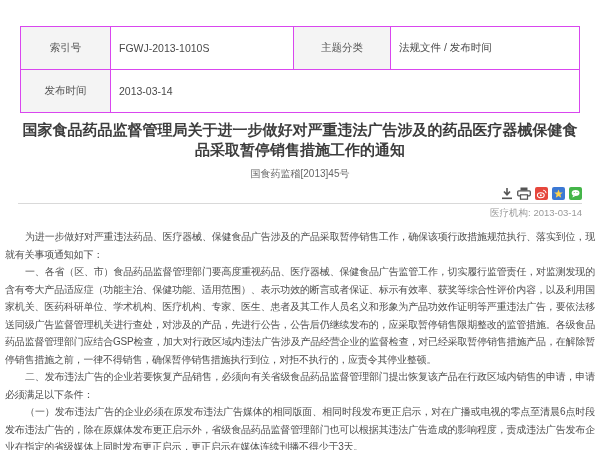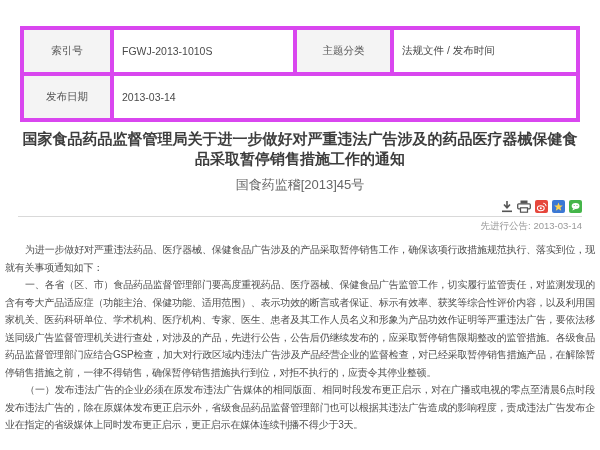--- a/index.html
+++ b/index.html
@@ -8,33 +8,33 @@
     background:#ffffff;
     font-family:"Liberation Sans","DejaVu Sans",sans-serif;
   }
   .page { padding-top:26px; }
 
   
   .meta-table {
     width:560px; margin:0 auto; border-collapse:collapse;
     table-layout:fixed; font-size:10.5px; color:#4a4a4a;
   }
-  .meta-table td { border:4px solid #d946ef; height:23px; padding:14px 8px; overflow:hidden; }
+  .meta-table td { border:1px solid #d946ef; height:23px; padding:14px 8px; overflow:hidden; }
   .meta-table td.m-label { background:#f4f4f4; text-align:center; color:#555; }
   .col-l1 { width:90px; }
   .col-v1 { width:183px;border-radius:6px; }
   .col-l2 { width:97px; }
   .meta-table td.m-title { font-size:9px; letter-spacing:-0.4px; white-space:nowrap; }
 
   
   .doc-title {
     width:566px; margin:7px auto 0; text-align:center;
     font-size:15px; font-weight:bold; color:#3d3d3d; line-height:20px;
   }
-  .doc-number { text-align:center; font-size:13px; color:#666; margin-top:7px; }
+  .doc-number { text-align:center; font-size:10px; color:#666; margin-top:7px; }
 
   
   .toolbar {
     width:564px; margin:5px auto 0; height:14px;
     display:flex; justify-content:flex-end; align-items:center; gap:4px;
   }
   .tool { display:inline-flex; align-items:center; cursor:pointer; line-height:0; }
 
   .divider { width:564px; margin:3px auto 0; border:none; border-top:1px solid #d9d9d9; height:0; }
 
@@ -54,21 +54,21 @@
 
   <table class="meta-table">
     <tbody>
         <tr>
       <td class="m-label col-l1">索引号</td>
       <td class="col-v1">FGWJ-2013-1010S</td>
       <td class="m-label col-l2">主题分类</td>
       <td>法规文件 / 发布时间</td>
     </tr>
     <tr>
-      <td class="m-label">发布日期</td>
+      <td class="m-label">发布时间</td>
       <td colspan="3">2013-03-14</td>
     </tr>
   </tbody>
     </table>
 
   <h1 class="doc-title">国家食品药品监督管理局关于进一步做好对严重违法广告涉及的药品医疗器械保健食品采取暂停销售措施工作的通知</h1>
 
   <div class="doc-number">国食药监稽[2013]45号</div>
 
   <div class="toolbar">
@@ -106,24 +106,25 @@
         <path d="M4.2 8.2 L3.4 10.6 L6.3 9" fill="#ffffff"></path>
         <circle cx="5.2" cy="5.5" r="0.55" fill="#44b549"></circle>
         <circle cx="8" cy="5.5" r="0.55" fill="#44b549"></circle>
       </svg>
     </span>
   </div>
 
   <hr class="divider">
 
   <div class="publish-time">
-    <span>先进行公告:</span>
+    <span>医疗机构:</span>
     <span>2013-03-14</span>
   </div>
 
   <div class="doc-body">
     <p>为进一步做好对严重违法药品、医疗器械、保健食品广告涉及的产品采取暂停销售工作，确保该项行政措施规范执行、落实到位，现就有关事项通知如下：</p>
     <p>一、各省（区、市）食品药品监督管理部门要高度重视药品、医疗器械、保健食品广告监管工作，切实履行监管责任，对监测发现的含有夸大产品适应症（功能主治、保健功能、适用范围）、表示功效的断言或者保证、标示有效率、获奖等综合性评价内容，以及利用国家机关、医药科研单位、学术机构、医疗机构、专家、医生、患者及其工作人员名义和形象为产品功效作证明等严重违法广告，要依法移送同级广告监督管理机关进行查处，对涉及的产品，先进行公告，公告后仍继续发布的，应采取暂停销售限期整改的监管措施。各级食品药品监督管理部门应结合GSP检查，加大对行政区域内违法广告涉及产品经营企业的监督检查，对已经采取暂停销售措施产品，在解除暂停销售措施之前，一律不得销售，确保暂停销售措施执行到位，对拒不执行的，应责令其停业整顿。</p>
+    <p>二、发布违法广告的企业若要恢复产品销售，必须向有关省级食品药品监督管理部门提出恢复该产品在行政区域内销售的申请，申请必须满足以下条件：</p>
     <p>（一）发布违法广告的企业必须在原发布违法广告媒体的相同版面、相同时段发布更正启示，对在广播或电视的零点至清晨6点时段发布违法广告的，除在原媒体发布更正启示外，省级食品药品监督管理部门也可以根据其违法广告造成的影响程度，责成违法广告发布企业在指定的省级媒体上同时发布更正启示，更正启示在媒体连续刊播不得少于3天。</p>
 
   </div>
 
 </div>
 
 </body></html>

